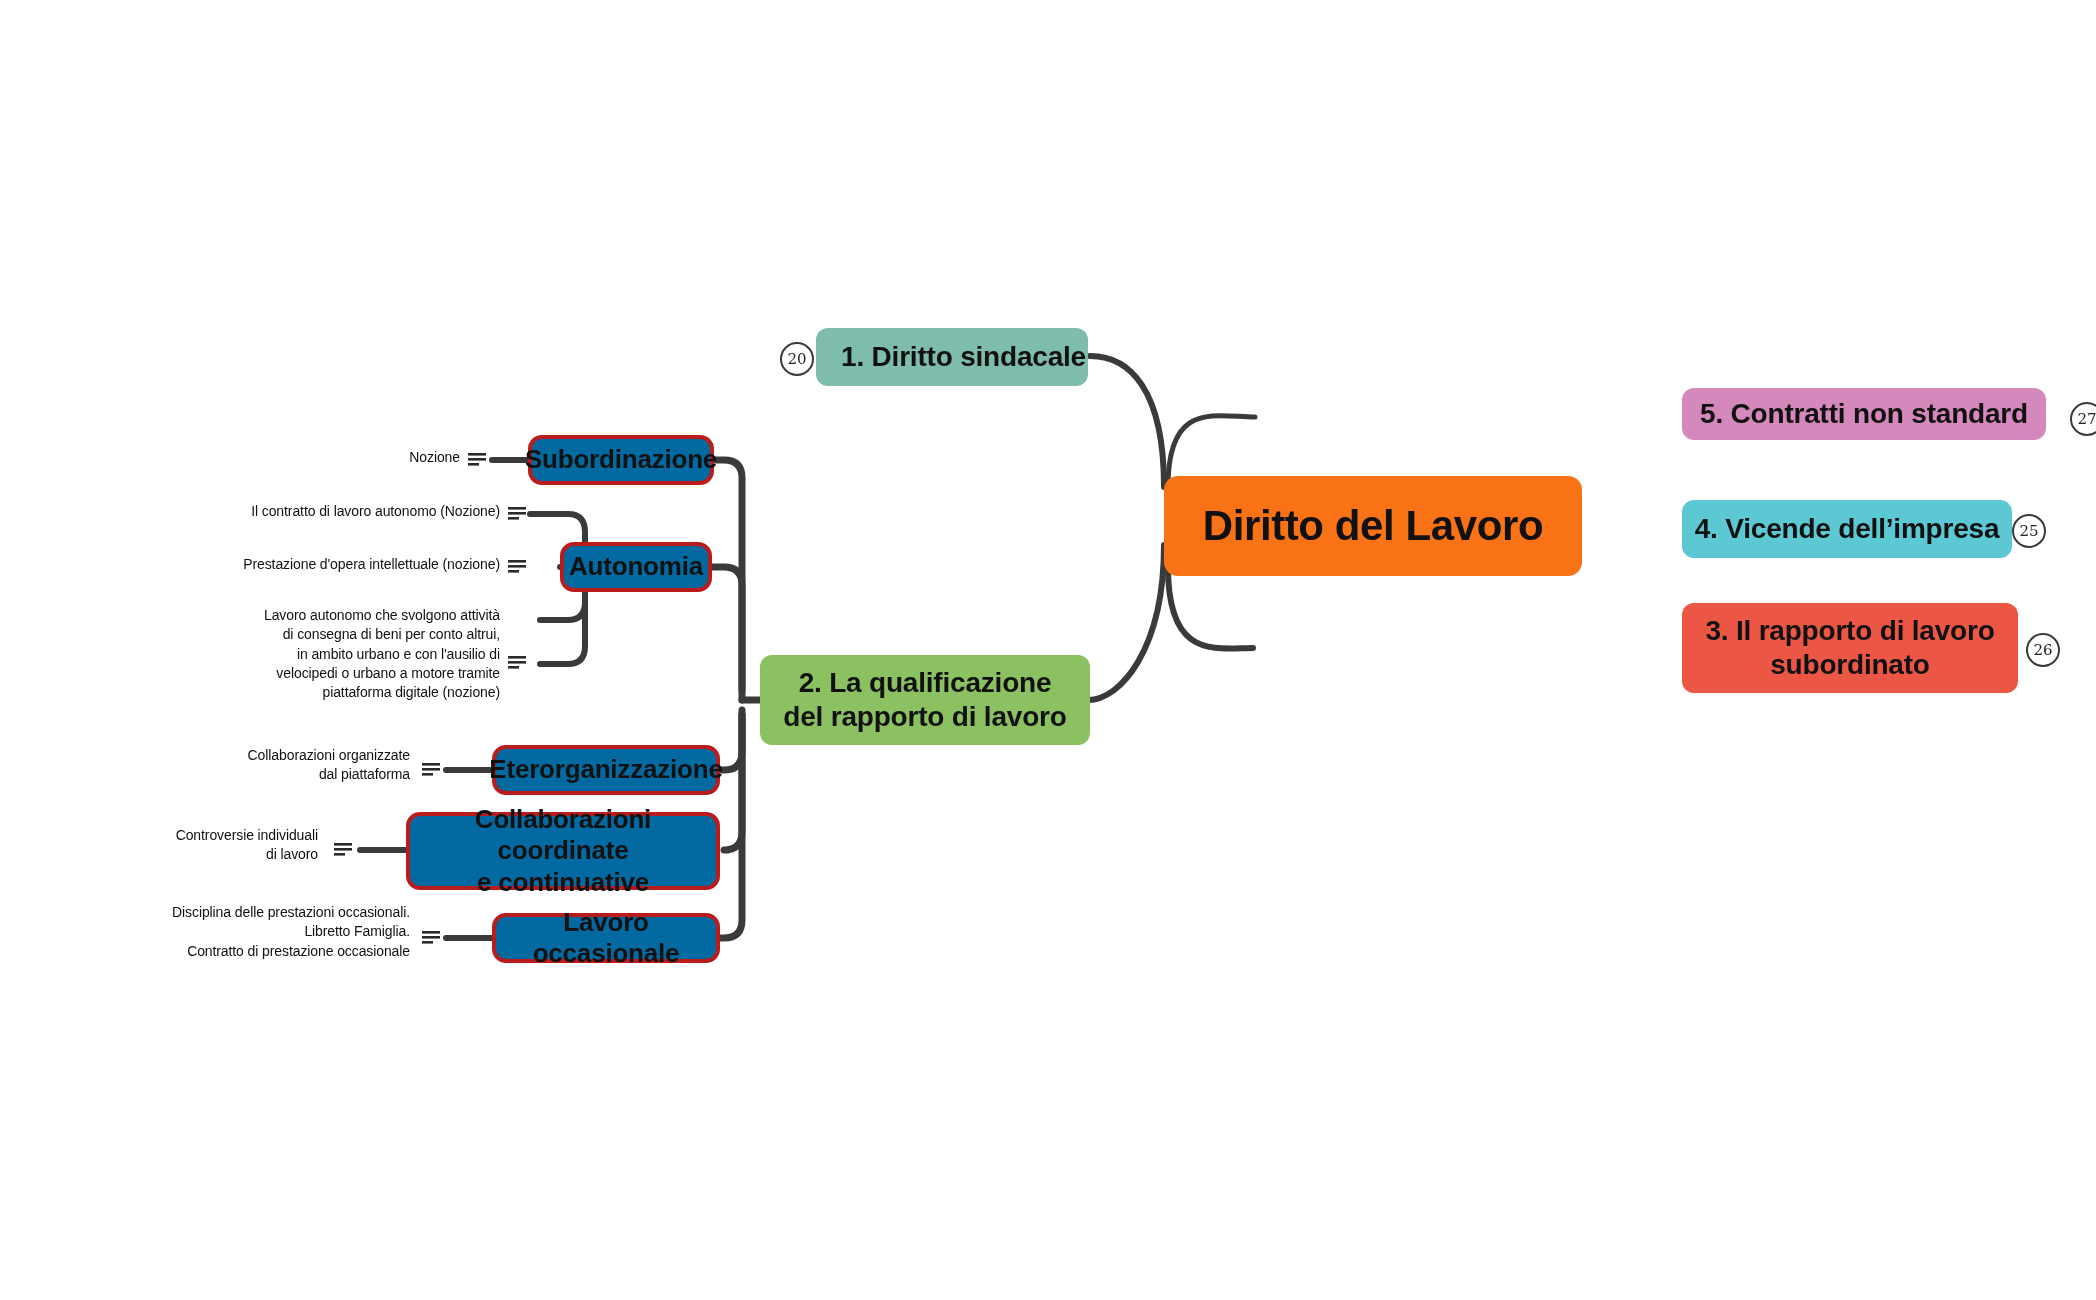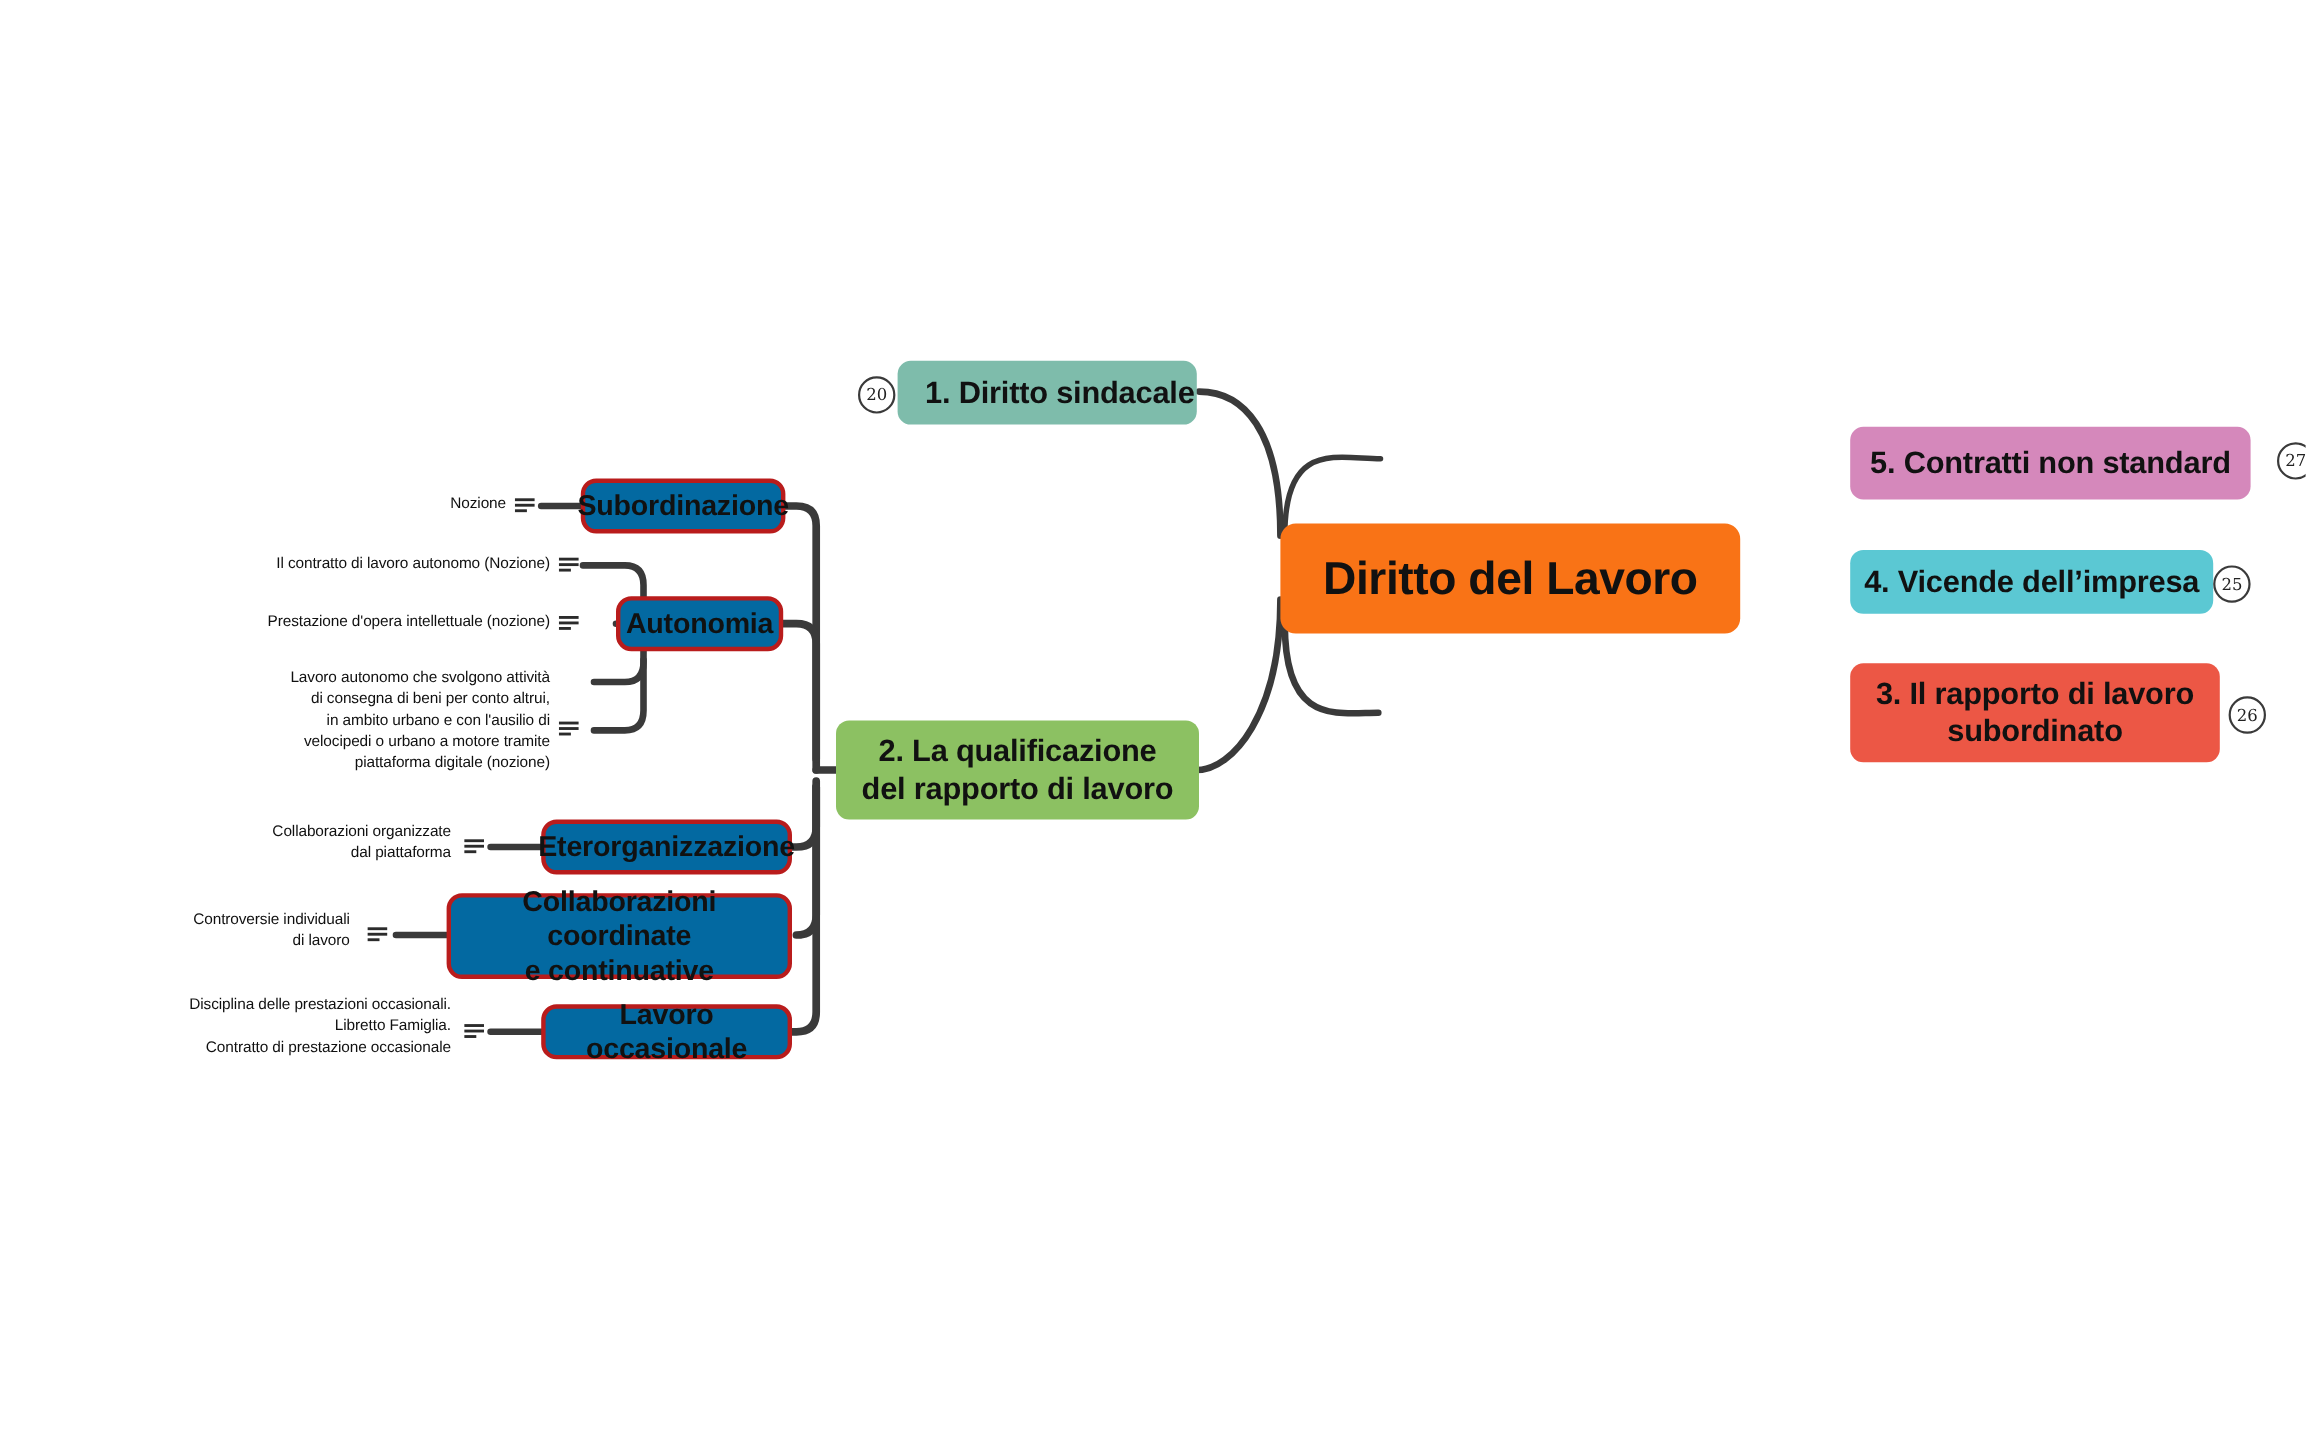--- a/index.html
+++ b/index.html
@@ -145,21 +145,21 @@
   </div>
   <div class="badge" style="left:780px; top:342px;">
     <span>20</span>
   </div>
 
   <div class="node node-main" style="left:760px; top:655px; width:330px; height:90px; background:#8cc162; flex-direction:column;">
     <span>2. La qualificazione</span>
     <span>del rapporto di lavoro</span>
   </div>
 
-  <div class="node node-main" style="left:1682px; top:388px; width:364px; height:66px; background:#d588bb;">
+  <div class="node node-main" style="left:1682px; top:388px; width:364px; height:52px; background:#d588bb;">
     <span>5. Contratti non standard</span>
   </div>
   <div class="badge" style="left:2052px; top:402px;margin-left:18px;">
     <span>27</span>
   </div>
 
   <div class="node node-main" style="left:1682px; top:500px; width:330px; height:58px; background:#5bc8d3;">
     <span>4. Vicende dell’impresa</span>
   </div>
   <div class="badge" style="left:2012px; top:514px;">

